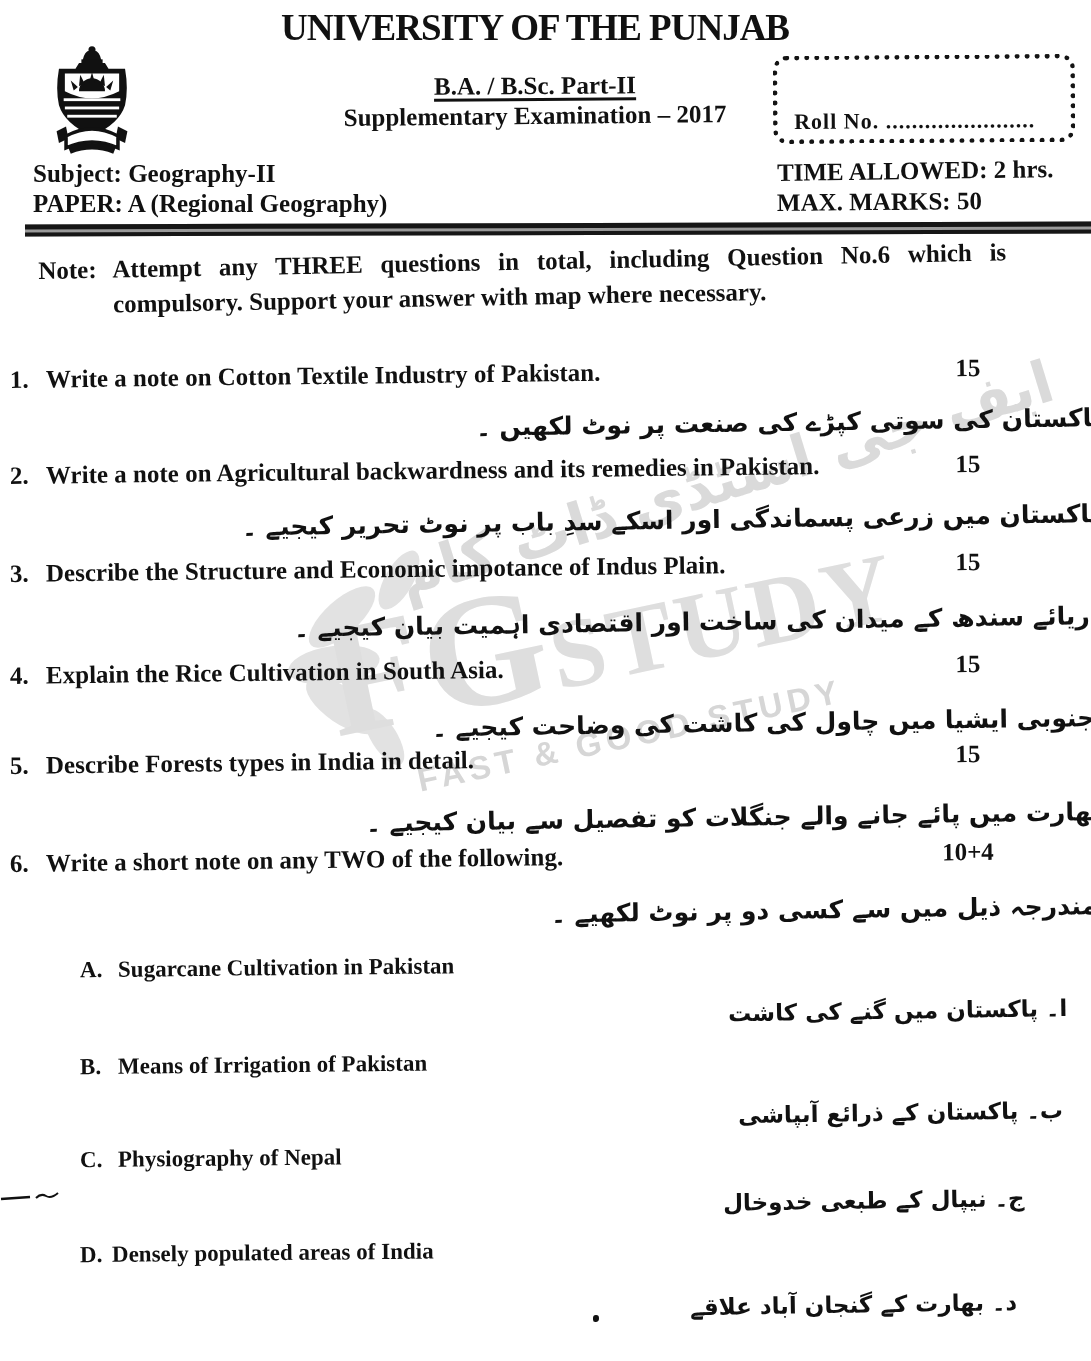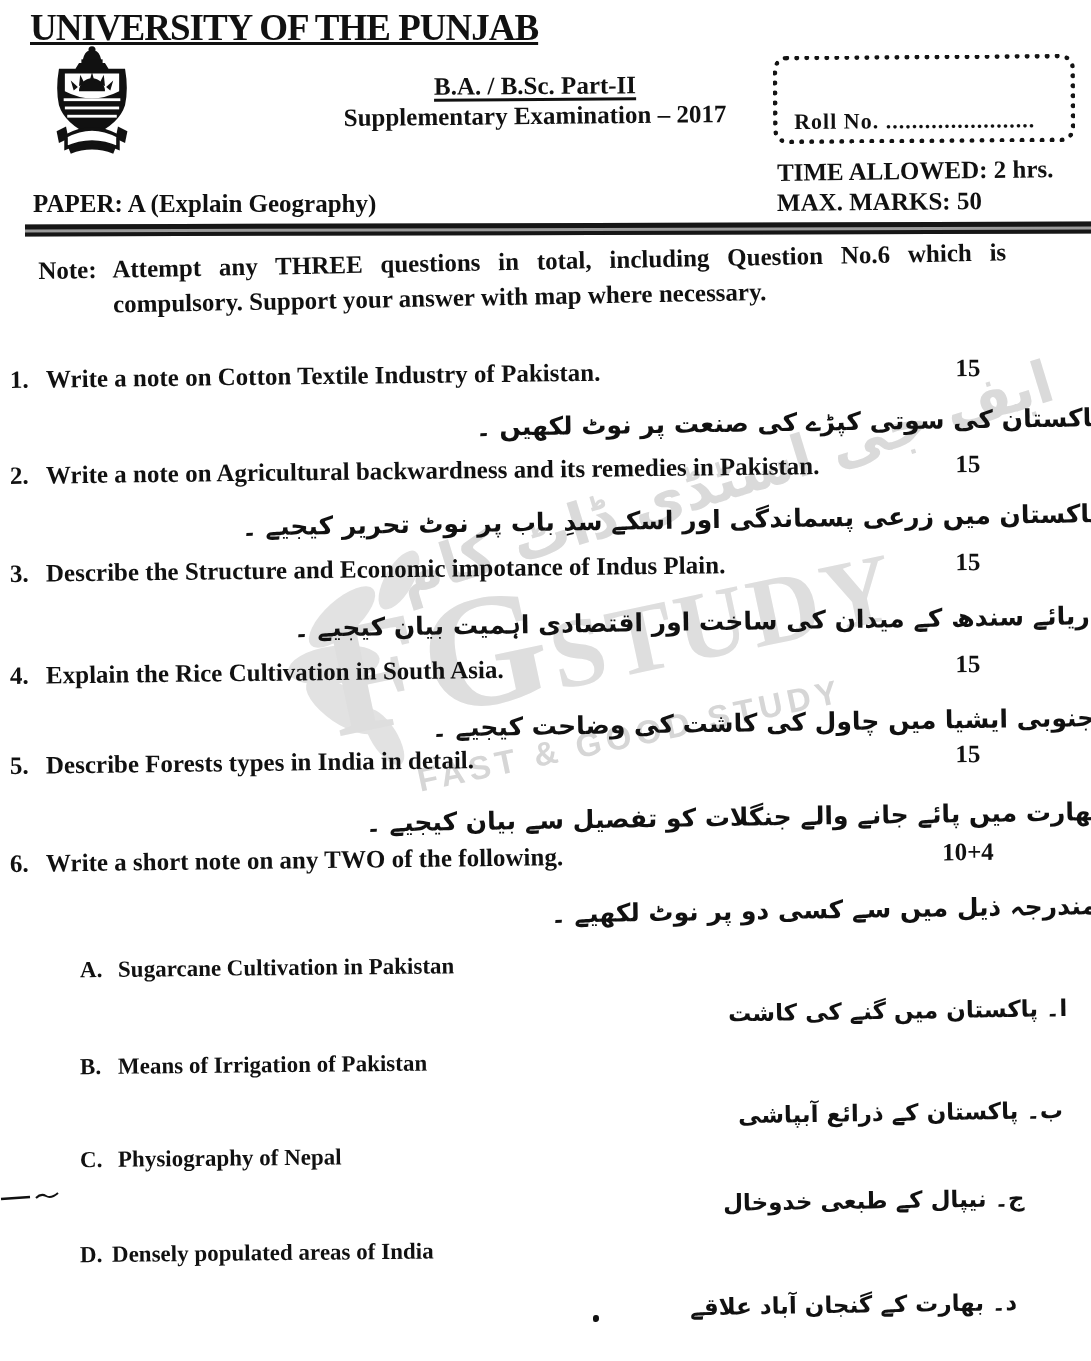--- a/index.html
+++ b/index.html
@@ -7,22 +7,22 @@
     position:relative;
     width:1091px;height:1361px;
     background:#ffffff;
     overflow:hidden;
     font-family:"Liberation Serif", serif;
     color:#111111;
   }
   .abs{position:absolute;}
 
   
-  .university{top:6px;left:30px;width:1010px;
-    font-size:37px;font-weight:bold;letter-spacing:-1px;text-decoration:underline;}
+  .university{top:6px;left:30px;width:1010px;text-align:center;
+    font-size:37px;font-weight:bold;letter-spacing:-1px;}
   .crest{top:44px;left:33px;width:118px;height:118px;}
   .program{top:72px;left:0;width:1070px;text-align:center;font-size:25px;font-weight:bold;
     text-decoration:underline;text-decoration-thickness:2.5px;text-underline-offset:4px;transform:rotate(-0.4deg);}
   .exam{top:102px;left:0;width:1070px;text-align:center;font-size:25px;font-weight:bold;transform:rotate(-0.6deg);}
   .rollbox{top:55px;left:773px;width:292px;height:78px;
     border:5px dotted #141414;border-radius:14px;transform:rotate(-0.4deg);}
   .rolllabel{position:absolute;left:16px;bottom:4px;font-size:22px;font-weight:bold;white-space:nowrap;letter-spacing:1px;}
   .subject{top:160px;left:33px;font-size:25px;font-weight:bold;}
   .paper{top:190px;left:33px;font-size:25px;font-weight:bold;}
   .time{top:157px;left:777px;font-size:25px;font-weight:bold;transform:rotate(-0.8deg);white-space:nowrap;}
@@ -112,21 +112,22 @@
     <path d="M30,88 Q50,80 70,88 L68,93 Q50,86 32,93 Z" fill="#111"></path>
   </svg>
 
   <div class="program abs">B.A. / B.Sc. Part-II</div>
   <div class="exam abs">Supplementary Examination – 2017</div>
 
   <div class="rollbox abs">
     <span class="rolllabel">Roll No. .......................</span>
   </div>
 
-  <div class="paper abs">PAPER: A (Explain Geography)</div>
+  <div class="subject abs">Subject: Geography-II</div>
+  <div class="paper abs">PAPER: A (Regional Geography)</div>
   <div class="time abs">TIME ALLOWED: 2 hrs.</div>
   <div class="maxmarks abs">MAX. MARKS: 50</div>
 
   <div class="rule abs"></div>
 
   <div class="note abs">
     <span class="note-label">Note:</span>
     <span class="note-text">Attempt any THREE questions in total, including Question No.6 which is compulsory. Support your answer with map where necessary.</span>
   </div>
 

